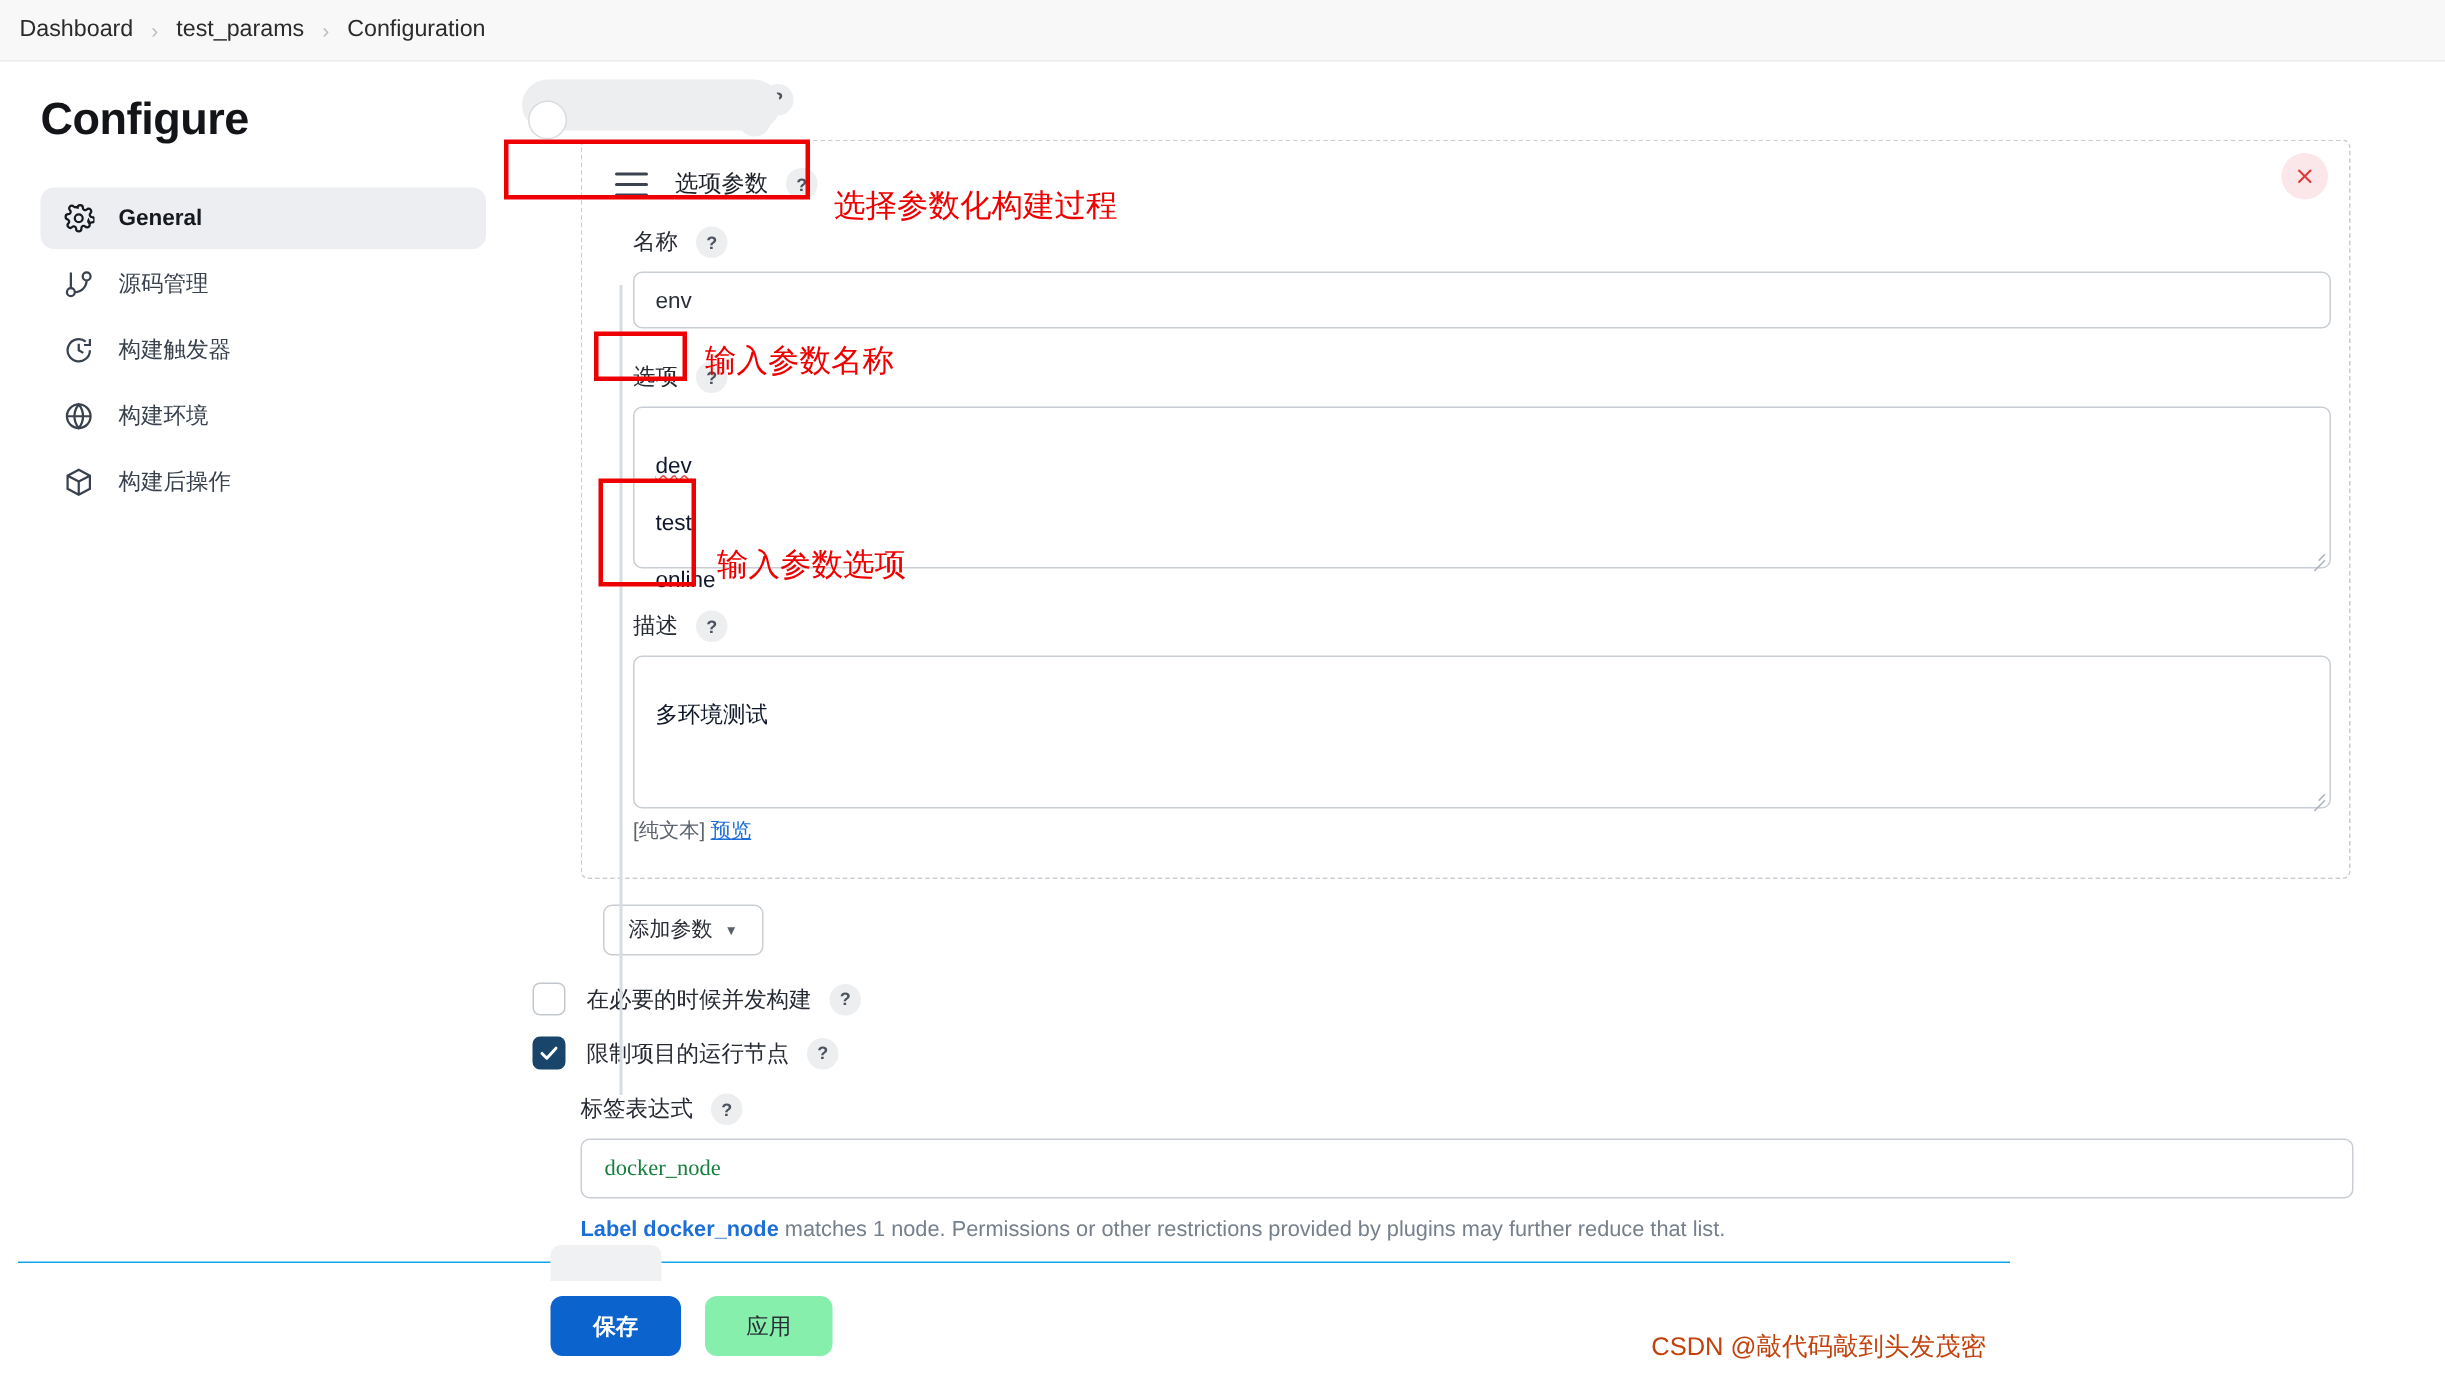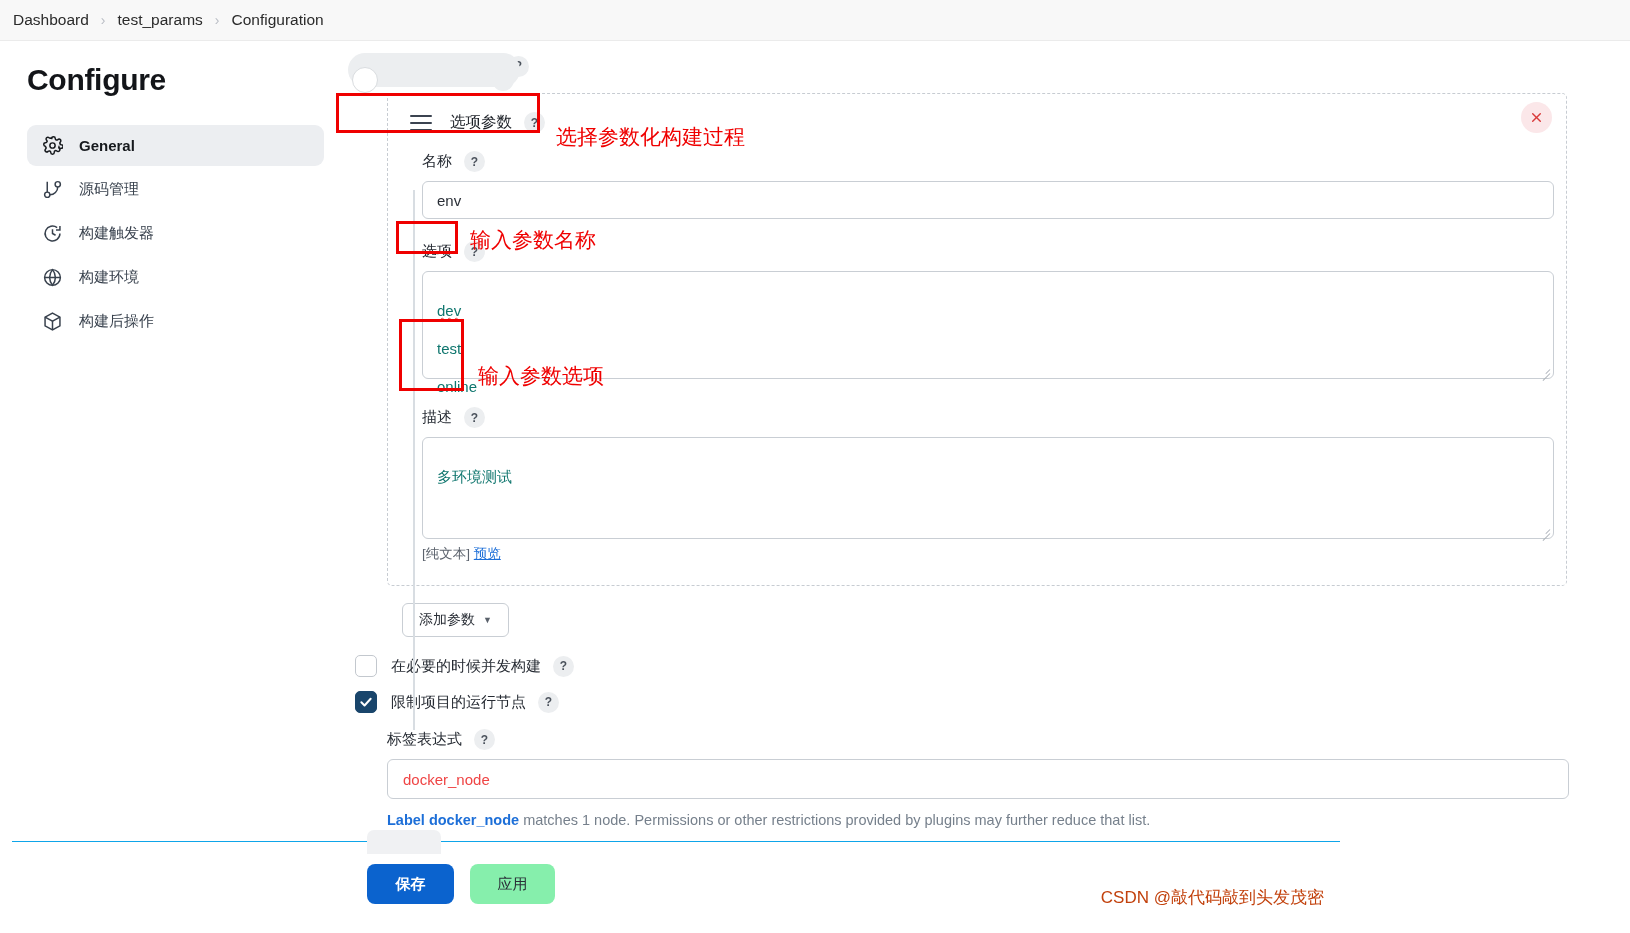--- a/index.html
+++ b/index.html
@@ -217,21 +217,21 @@
     font-family: "Liberation Sans", sans-serif;
     display: flex;
     align-items: center;
   }
   .text-area {
     width: 1132px;
     border: 1px solid #c9ced4;
     border-radius: 6px;
     background: #ffffff;
     font-size: 15px;
-    color: #0f766e;
+    color: #0f172a;
     padding: 10px 14px;
     margin-left: 12px;
     line-height: 19px;
     white-space: pre-line;
     position: relative;
   }
   .ta-options { height: 108px; margin-bottom: 28px; }
   .ta-desc { height: 102px; margin-bottom: 6px; }
   .resize-grip {
     position: absolute;
@@ -278,24 +278,25 @@
 
   
   .sub-field { margin-left: 47px; margin-top: 12px; }
   .label-input {
     width: 1182px;
     height: 40px;
     border: 1px solid #c9ced4;
     border-radius: 6px;
     background: #ffffff;
     font-size: 15px;
-    color: #ef4444;
+    color: #15803d;
     padding: 0 15px;
     display: flex;
     align-items: center;
+    font-family: Liberation Serif, serif;
   }
   .node-note {
     margin: 13px 0 0 47px;
     font-size: 14.5px;
     color: #76808c;
   }
   .node-note b { color: #1d6fd8; }
 
   
   .action-bar {

